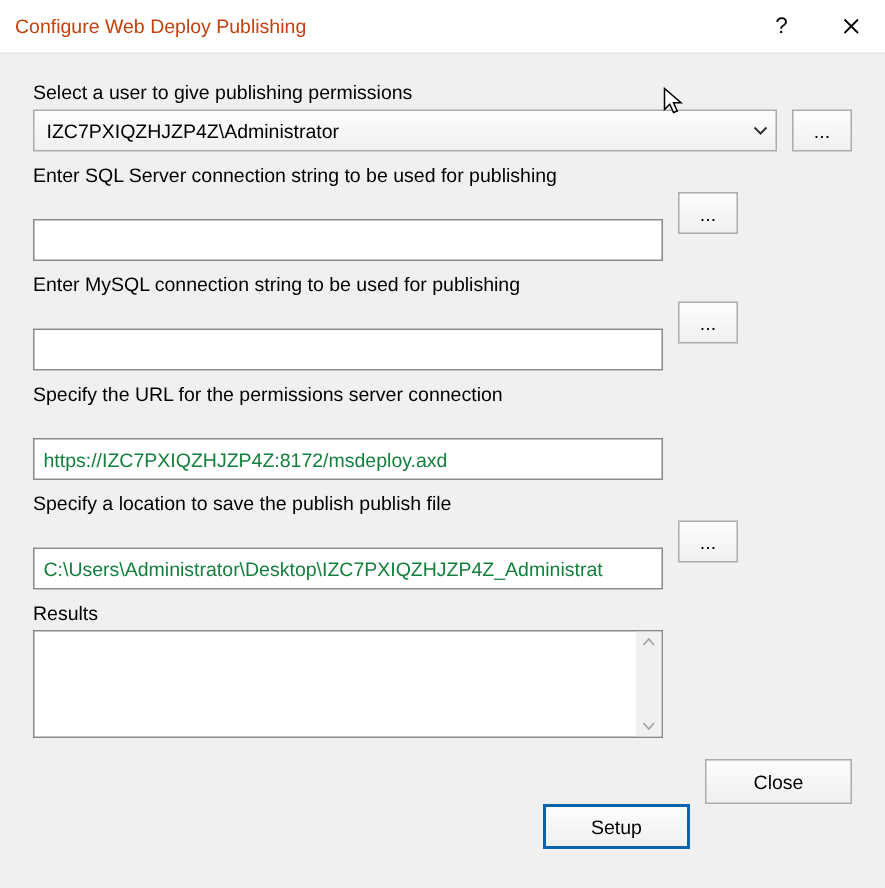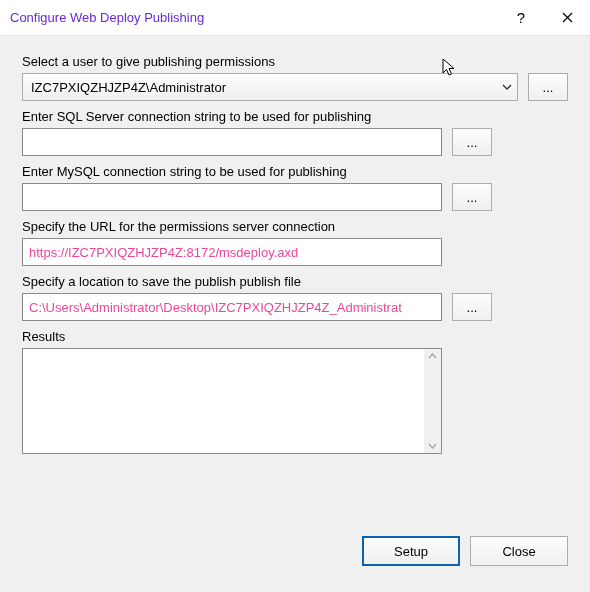--- a/index.html
+++ b/index.html
@@ -19,21 +19,21 @@
       display: flex;
       align-items: center;
       height: 36px;
       padding-left: 10px;
       background: #fff;
       border-bottom: 1px solid #e5e5e5;
     }
     .titlebar-title {
       flex: 1;
       font-size: 13px;
-      color: #6d28d9;
+      color: #c2410c;
     }
     .titlebar-btn {
       width: 46px;
       height: 36px;
       display: flex;
       align-items: center;
       justify-content: center;
       color: #000;
       font-size: 14px;
     }
@@ -90,22 +90,23 @@
       align-items: center;
       justify-content: center;
       color: #000;
     }
     input.text {
       flex: 1;
       height: 28px;
       border: 1px solid #8a8a8a;
       background: #fff;
       padding: 0 6px;
-      color: #ec4899;
+      color: #15803d;
       outline: none;
+      margin-top: 18px;
     }
     input.text.w420 { width: 420px; flex: none; }
     input.text.narrow { width: 420px; flex: none; }
     .results-box {
       width: 420px;
       height: 106px;
       background: #fff;
       border: 1px solid #8a8a8a;
       position: relative;
       overflow: hidden;
@@ -134,20 +135,21 @@
       height: 30px;
       background: linear-gradient(#fdfdfd,#f0f0f0);
       border: 1px solid #acacac;
       display: flex;
       align-items: center;
       justify-content: center;
       color: #000;
     }
     .btn.primary {
       border: 2px solid #0a64ad;
+      margin-top: 30px;
     }
     .cursor {
       position: absolute;
       left: 442px;
       top: 58px;
       pointer-events: none;
     }
     .cursor svg { width: 16px; height: 20px; }
   </style>
 </head>

